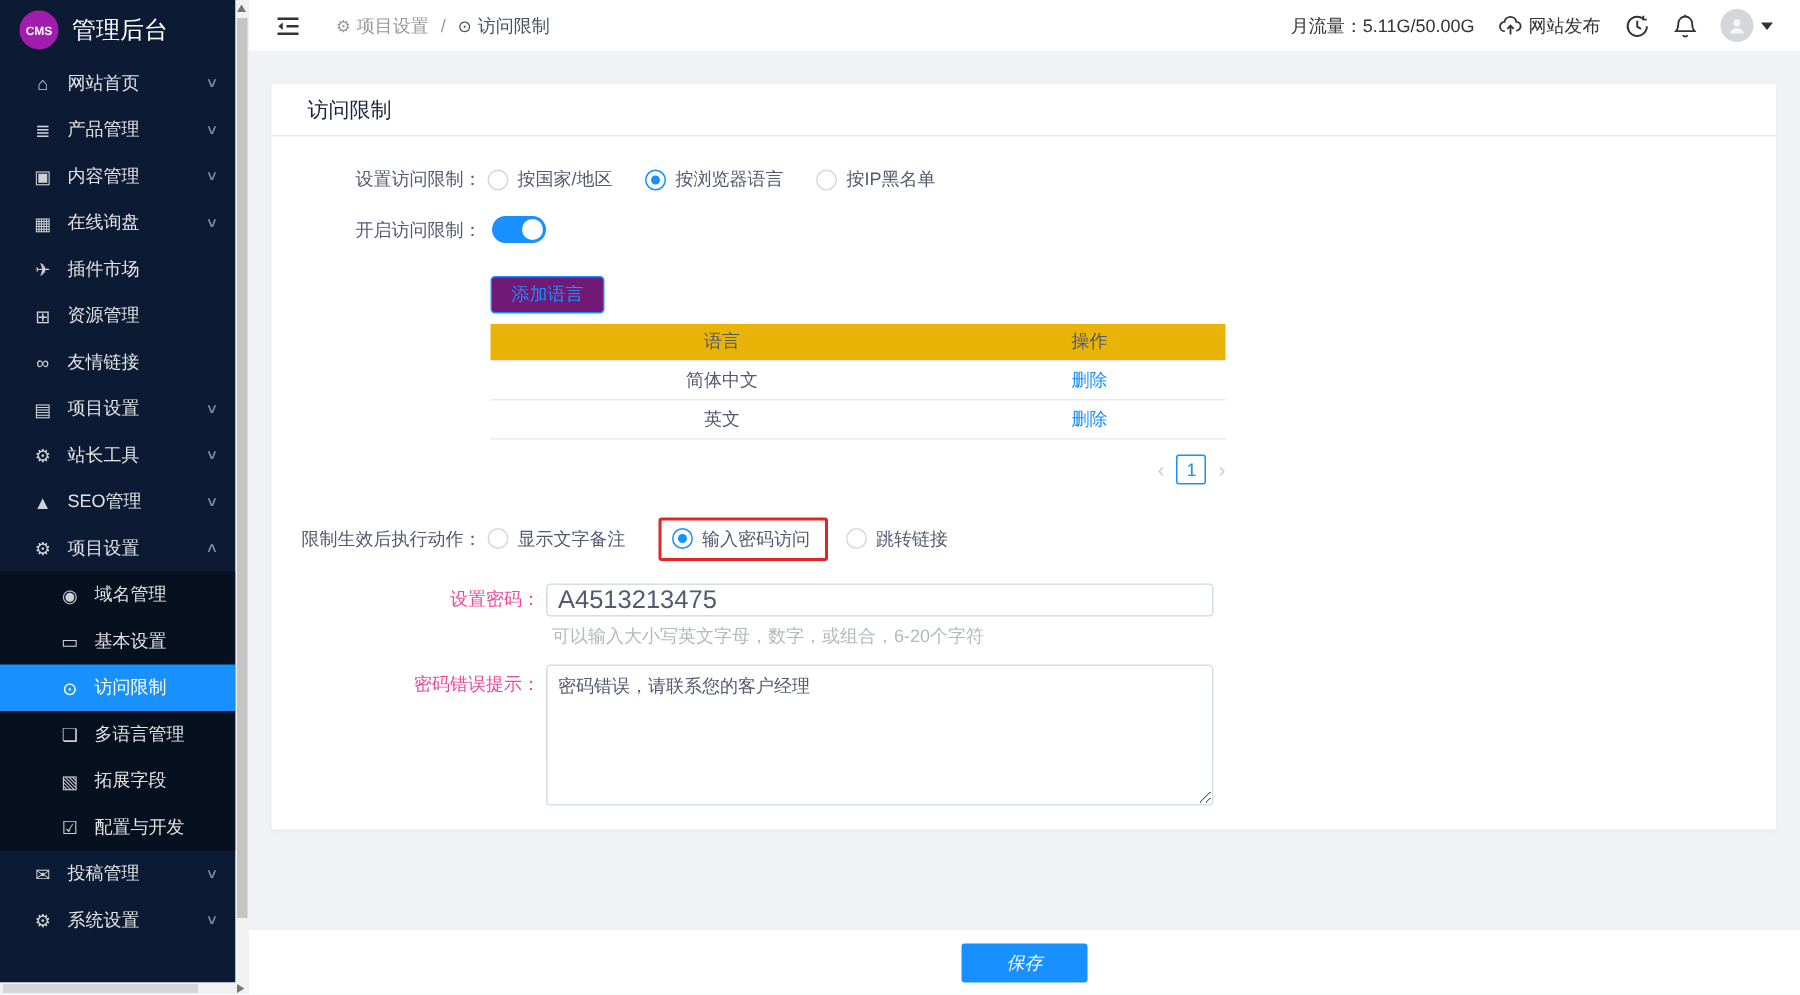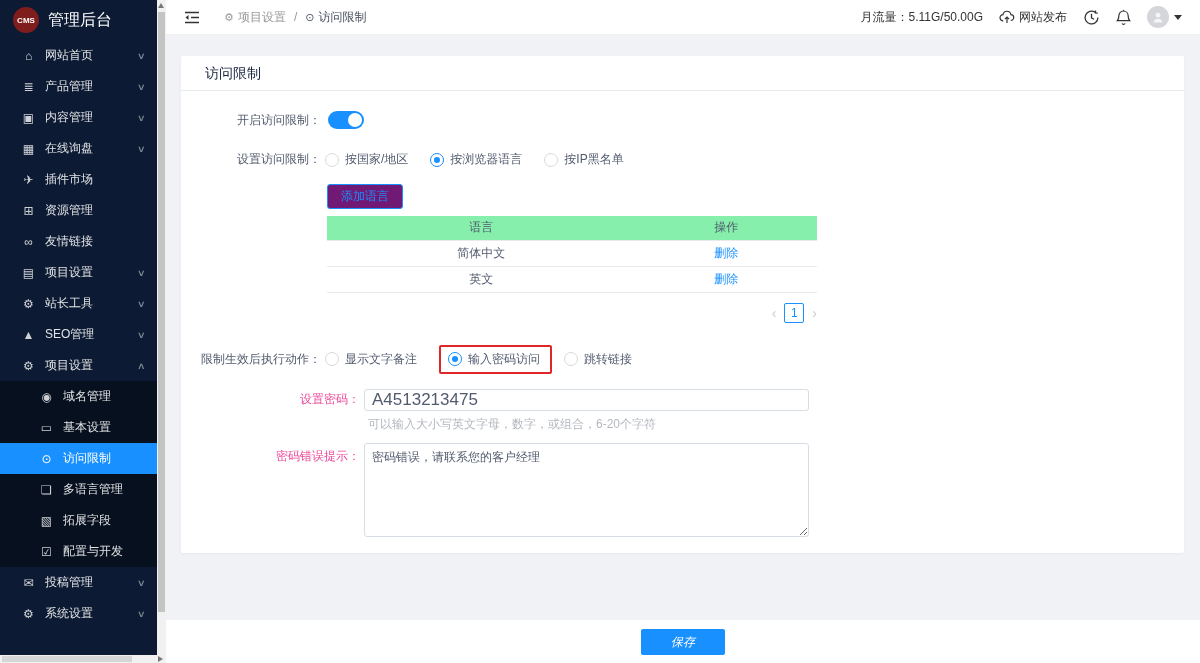--- a/index.html
+++ b/index.html
@@ -6,21 +6,21 @@
   html,body { width:1200px; height:663px; }
   #app {
     position:relative; width:1200px; height:663px; overflow:hidden;
     background:#f0f2f5; font-family:"Liberation Sans","DejaVu Sans",sans-serif;
     font-size:12px; color:#515a6e;
   }
 
   
   #sidebar { position:absolute; left:0; top:0; width:157px; height:655px; background:#0c1b33; }
   .logo-row { display:flex; align-items:center; gap:9px; padding:8px 0 8px 13px; height:40px; }
-  .logo-circle { width:26px; height:26px; border-radius:50%; background:#7f1d1d; color:#fff;
+  .logo-circle { width:26px; height:26px; border-radius:50%; background:#a21caf; color:#fff;
     font-size:8px; font-weight:bold; display:flex; align-items:center; justify-content:center; flex:0 0 26px;}
   .logo-title { color:#fff; font-size:16px; white-space:nowrap; }
   .menu-item { height:31px; display:flex; align-items:center; padding:0 12px 0 21px;
     color:rgba(255,255,255,.88); cursor:pointer; white-space:nowrap; }
   .mi-icon { width:15px; margin-right:9px; font-size:12px; text-align:center; color:rgba(255,255,255,.8); }
   .mi-chev { margin-left:auto; font-size:9px; color:rgba(255,255,255,.5); transform:scaleX(1.3); }
   .submenu { background:#06101f; }
   .submenu .menu-item { padding-left:39px; }
   .menu-item.active { background:#1890ff; color:#fff; }
   .menu-item.active .mi-icon { color:#fff; }
@@ -78,21 +78,21 @@
     border-radius:50%; background:#1890ff; }
   .annotation { display:inline-flex; align-items:center; border:2px solid #e02626; border-radius:2px;
     padding:4px 10px 4px 7px; margin-right:12px; }
   .annotation .opt { margin-right:0; }
 
   
   .lang-block { margin-left:146px; width:490px; }
   .btn-outline { display:inline-block; height:25px; line-height:23px; padding:0 13px; background:#701a75;
     border:1px solid #1890ff; color:#1890ff; border-radius:3px; font-size:12px; cursor:pointer; margin-bottom:7px; }
   table.lang { width:100%; border-collapse:collapse; }
-  table.lang th { background:#86efac; font-weight:normal; color:#515a6e; height:24px; }
+  table.lang th { background:#eab308; font-weight:normal; color:#515a6e; height:24px; }
   table.lang td { height:26px; text-align:center; color:#515a6e; border-bottom:1px solid #e8eaec; }
   table.lang th { text-align:center; border-bottom:1px solid #e8eaec; }
   th.col-lang, td.col-lang { width:63%; }
   .link { color:#1890ff; cursor:pointer; }
   .pager { display:flex; justify-content:flex-end; align-items:center; gap:8px; margin-top:10px; color:#ccc; }
   .pager .arrow { font-size:14px; cursor:pointer; }
   .page-num { min-width:20px; height:20px; line-height:18px; text-align:center; border:1px solid #1890ff;
     color:#1890ff; border-radius:2px; background:#fff; cursor:pointer; padding:0 4px; }
 
   
@@ -276,40 +276,40 @@
         <span class="caret-down"></span>
       </span>
     </div>
   </div>
 
   <div id="main">
     <div id="card">
       <div class="card-title">访问限制</div>
       <div class="card-body">
 
+        <div class="frow" style="margin-bottom:16px;">
+          <span class="flabel">设置访问限制：</span>
+          <span class="opt">
+            <span class="radio"></span>
+            <span>按国家/地区</span>
+          </span>
+          <span class="opt">
+            <span class="radio checked"></span>
+            <span>按浏览器语言</span>
+          </span>
+          <span class="opt">
+            <span class="radio"></span>
+            <span>按IP黑名单</span>
+          </span>
+        </div>
+
         <div class="frow" style="margin-bottom:22px;">
           <span class="flabel">开启访问限制：</span>
           <span class="switch">
             <span class="knob"></span>
-          </span>
-        </div>
-
-        <div class="frow" style="margin-bottom:16px;">
-          <span class="flabel">设置访问限制：</span>
-          <span class="opt">
-            <span class="radio"></span>
-            <span>按国家/地区</span>
-          </span>
-          <span class="opt">
-            <span class="radio checked"></span>
-            <span>按浏览器语言</span>
-          </span>
-          <span class="opt">
-            <span class="radio"></span>
-            <span>按IP黑名单</span>
           </span>
         </div>
 
         <div class="lang-block">
           <span class="btn-outline">添加语言</span>
           <table class="lang">
             <thead>
               <tr>
                 <th class="col-lang">语言</th>
                 <th>操作</th>

